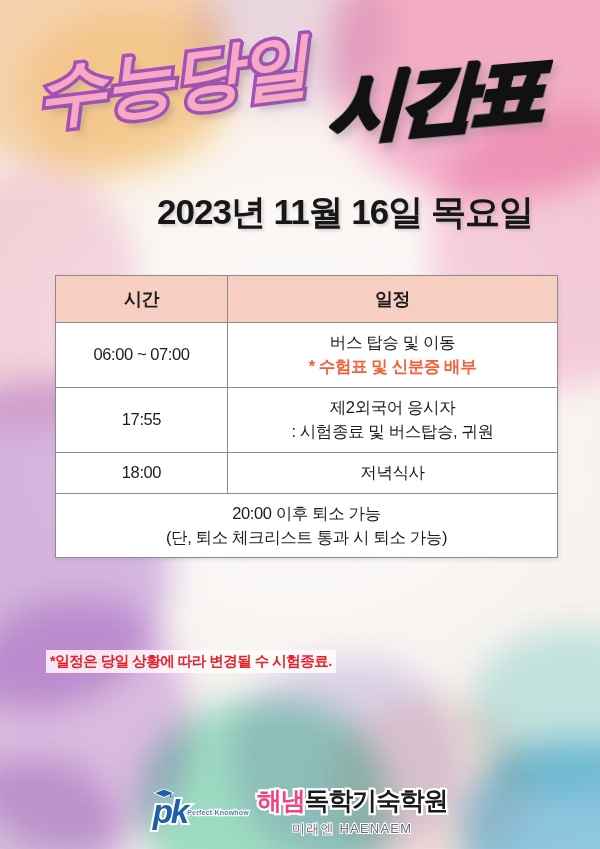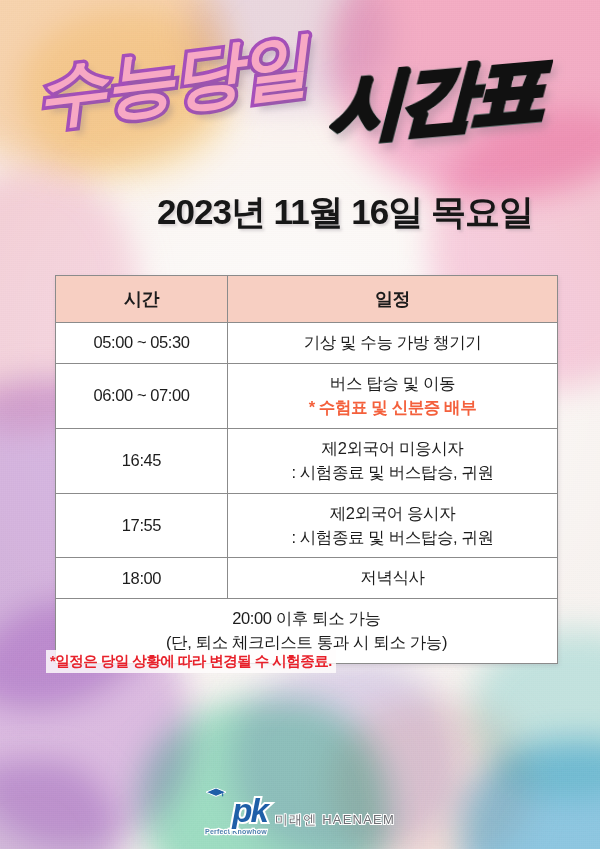--- a/index.html
+++ b/index.html
@@ -161,22 +161,22 @@
     bottom: 14px;
     width: 600px;
     display: flex;
     align-items: center;
     justify-content: center;
     gap: 8px;
   }
   .logo-mark {
     position: relative;
     display: flex;
-    flex-direction: column;
-    align-items: flex-end;
+    flex-direction: row;
+    align-items: center;
     line-height: 1;
   }
   .logo-pk {
     position: relative;
     font-size: 33px;
     font-weight: bold;
     font-style: italic;
     letter-spacing: -2px;
     color: #1f5fa8;
     -webkit-text-stroke: 4px #ffffff;
@@ -258,38 +258,25 @@
   <div id="date-line">2023년 11월 16일 목요일</div>
 
   <table id="schedule-table">
     <thead>
       <tr>
         <th class="col-time">시간</th>
         <th>일정</th>
       </tr>
     </thead>
     <tbody>
-      <tr class="row-1line">
-        <td>05:00 ~ 05:30</td>
-        <td>
-          <span class="cell-line">기상 및 수능 가방 챙기기</span>
-        </td>
-      </tr>
       <tr class="row-2line">
         <td>06:00 ~ 07:00</td>
         <td>
           <span class="cell-line">버스 탑승 및 이동</span>
           <span class="cell-line accent">* 수험표 및 신분증 배부</span>
-        </td>
-      </tr>
-      <tr class="row-2line">
-        <td>16:45</td>
-        <td>
-          <span class="cell-line">제2외국어 미응시자</span>
-          <span class="cell-line">: 시험종료 및 버스탑승, 귀원</span>
         </td>
       </tr>
       <tr class="row-2line">
         <td>17:55</td>
         <td>
           <span class="cell-line">제2외국어 응시자</span>
           <span class="cell-line">: 시험종료 및 버스탑승, 귀원</span>
         </td>
       </tr>
       <tr class="row-1line">
@@ -314,17 +301,18 @@
       <span class="logo-cap">
         <svg viewBox="0 0 24 12" width="20" height="10" aria-hidden="true">
           <polygon points="12,0 24,5 12,10 0,5" fill="#1f5fa8" stroke="#ffffff" stroke-width="1.2"></polygon>
           <path d="M20 6.2 L20 10" stroke="#1f5fa8" stroke-width="1.2" fill="none"></path>
         </svg>
       </span>
       <span class="logo-pk">pk</span>
       <span class="logo-tag">Perfect Knowhow</span>
     </div>
     <div class="logo-words">
+      <span class="logo-name"><span class="hn">해냄</span><span>독학기숙학원</span></span>
       <span class="logo-sub">미래엔 HAENAEM</span>
     </div>
   </div>
 
 </div>
 
 </body></html>

